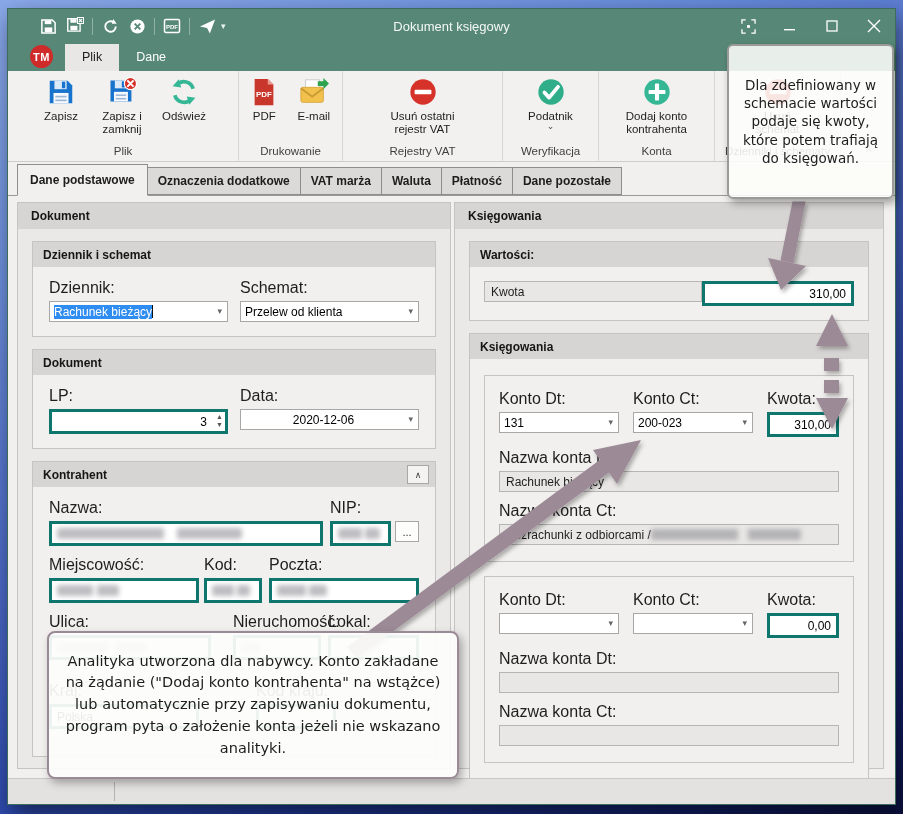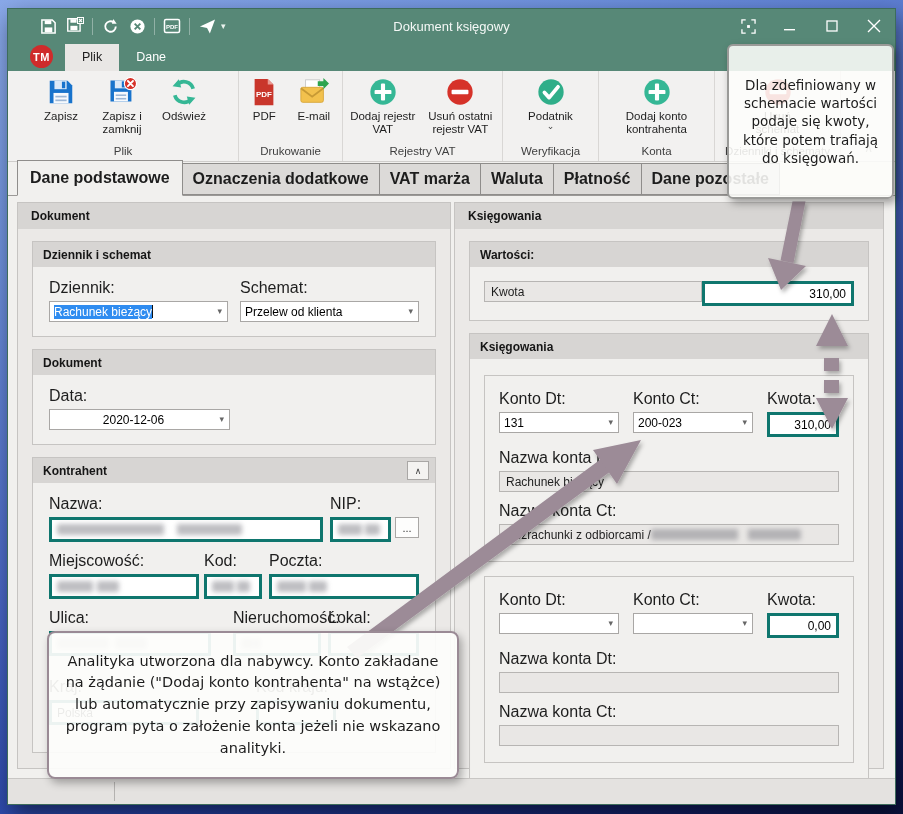--- a/index.html
+++ b/index.html
@@ -34,21 +34,21 @@
   .rgroup{display:flex;flex-direction:column;border-right:1px solid #d9d7d5;padding:2px 2px 0;box-sizing:border-box;}
   .rbtns{flex:1;display:flex;justify-content:center;align-items:flex-start;}
   .rbtn{display:flex;flex-direction:column;align-items:center;padding:4px 3px 0;}
   .ricon{width:30px;height:30px;flex:none;}
   .rlabel{font-size:11.5px;line-height:1.15;text-align:center;color:#1e1e1e;margin-top:3px;}
   .chev-down{font-size:9px;color:#444;line-height:5px;margin-top:1px;}
   .rgl{font-size:11.5px;color:#3f3f3f;text-align:center;padding:1px 0 4px;}
   .ribbon-collapse{position:absolute;right:22px;bottom:6px;color:#8c8c8c;font-size:12px;}
   
   .tabstrip{height:33px;display:flex;align-items:flex-end;padding-left:9px;background:#f1f0ee;flex:none;position:relative;z-index:3;}
-  .ptab{border:1px solid #8f8d8b;background:#dcdad8;padding:6px 10px;font-size:16px;font-weight:bold;
+  .ptab{border:1px solid #8f8d8b;background:#dcdad8;padding:6px 10px;font-size:12px;font-weight:bold;
         color:#1d1d1d;margin-right:-1px;white-space:nowrap;}
   .ptab.active{background:#f1f0ee;padding:8px 12px 8px;border-bottom:1px solid #f1f0ee;margin-bottom:-1px;}
   .content{flex:1;position:relative;background:#f1f0ee;border-top:1px solid #9b9997;}
   
   .panel{position:absolute;top:6px;bottom:9px;border:1px solid #c6c4c2;background:#ebe9e7;box-sizing:border-box;}
   .panel-doc{left:9px;width:434px;}
   .panel-book{left:446px;width:430px;}
   .phead{height:26px;background:#d7d5d3;display:flex;align-items:center;font-weight:bold;font-size:12px;
          padding-left:13px;color:#161616;}
   .subbox{margin:12px 14px 0;border:1px solid #c6c4c2;background:#f1f0ee;box-sizing:border-box;}
@@ -290,26 +290,20 @@
               <use href="#i-mail"></use>
             </svg>
           <div class="rlabel">E-mail</div>
         </div>
       </div>
       <div class="rgl">Drukowanie</div>
     </div>
 
     <div class="rgroup" style="width:160px">
       <div class="rbtns">
-        <div class="rbtn" style="width:72px">
-          <svg class="ricon">
-              <use href="#i-plus"></use>
-            </svg>
-          <div class="rlabel">Dodaj rejestr VAT</div>
-        </div>
         <div class="rbtn" style="width:76px">
           <svg class="ricon">
               <use href="#i-minus"></use>
             </svg>
           <div class="rlabel">Usuń ostatni rejestr VAT</div>
         </div>
       </div>
       <div class="rgl">Rejestry VAT</div>
     </div>
 
@@ -387,20 +381,30 @@
               </div>
             </div>
           </div>
         </div>
       </div>
 
       <div class="subbox">
         <div class="sbhead">Dokument</div>
         <div class="sbbody">
           <div class="frow" style="gap:12px">
+            <div class="fcol" style="width:181px">
+              <div class="flabel">LP:</div>
+              <div class="tfield num" style="position:relative;padding-right:18px">
+                <span>3</span>
+                <span class="spin">
+                    <span>▲</span>
+                    <span>▼</span>
+                  </span>
+              </div>
+            </div>
             <div class="fcol" style="width:181px">
               <div class="flabel">Data:</div>
               <div class="combo center">
                 <span>2020-12-06</span>
                 <span class="caret">▾</span>
               </div>
             </div>
           </div>
         </div>
       </div>

